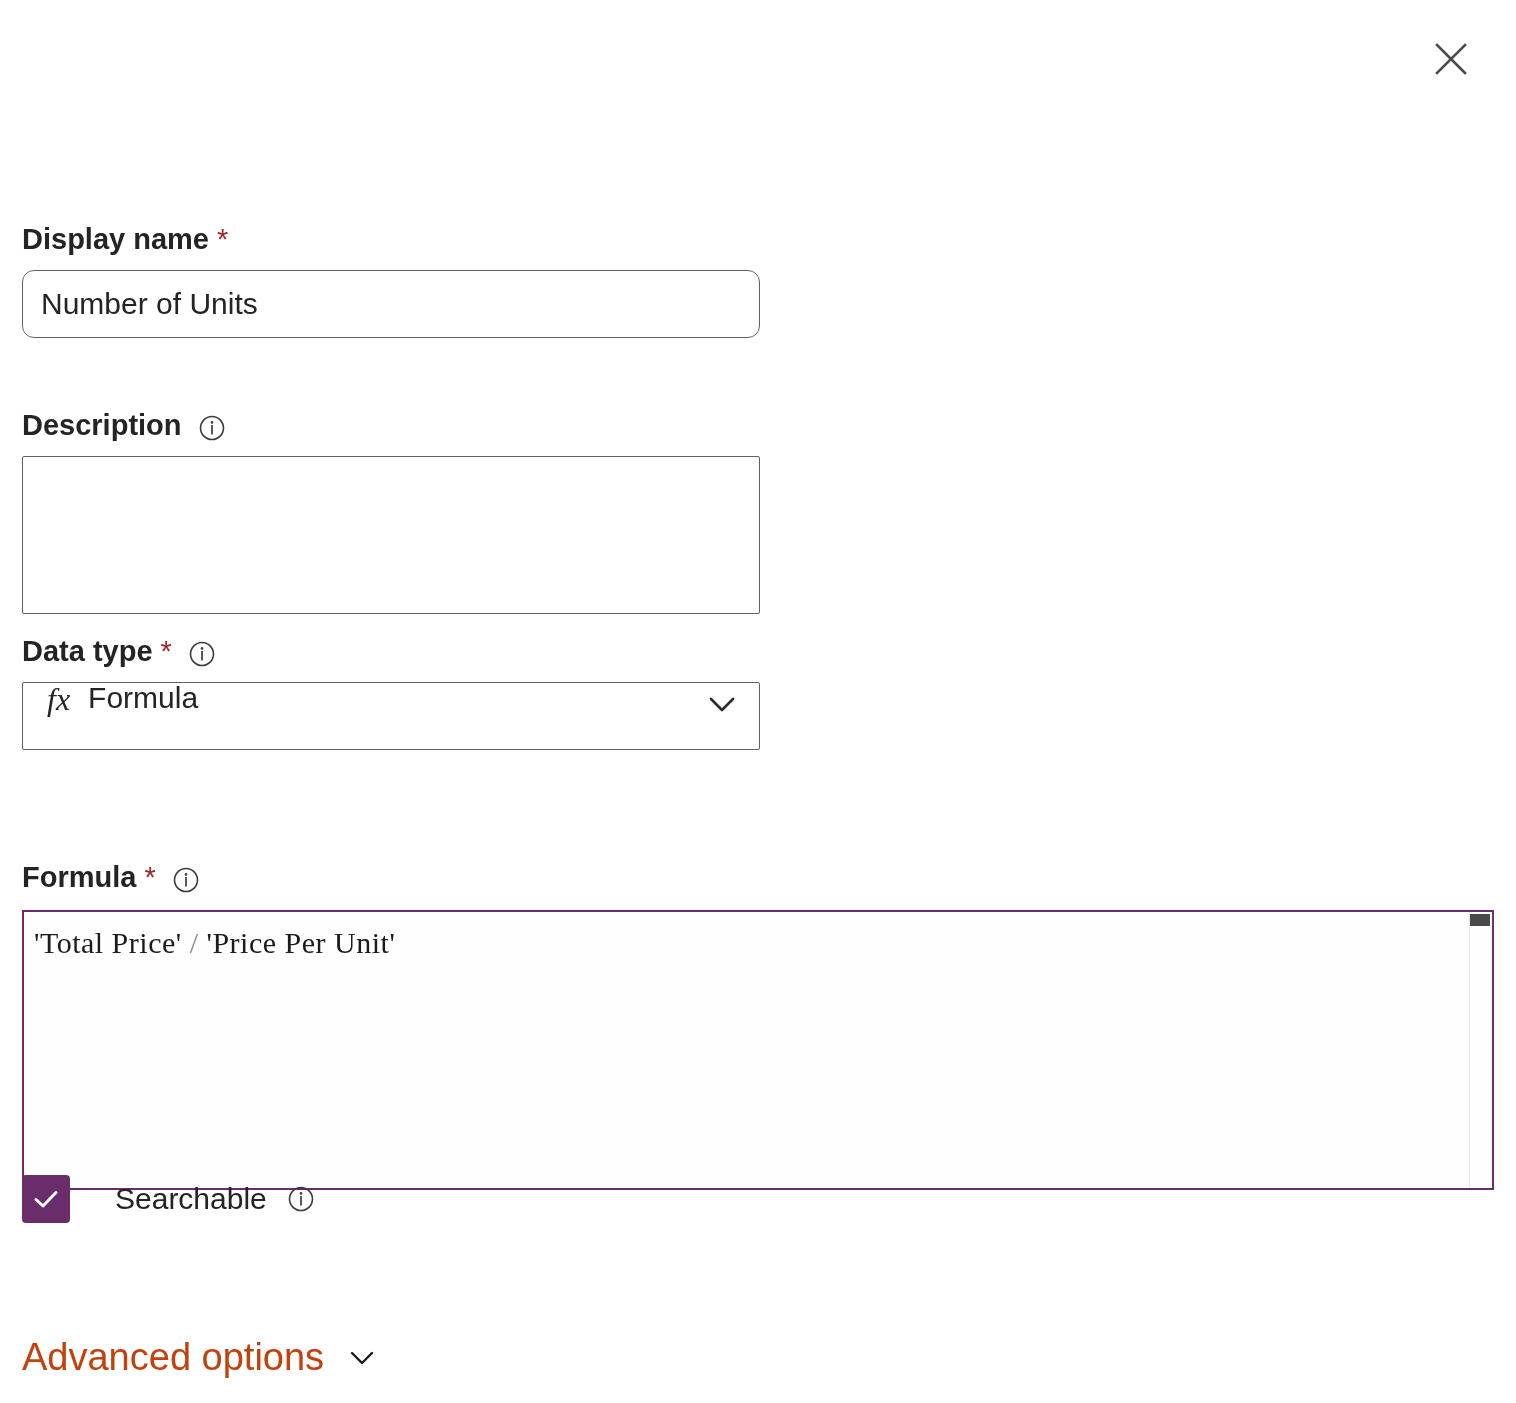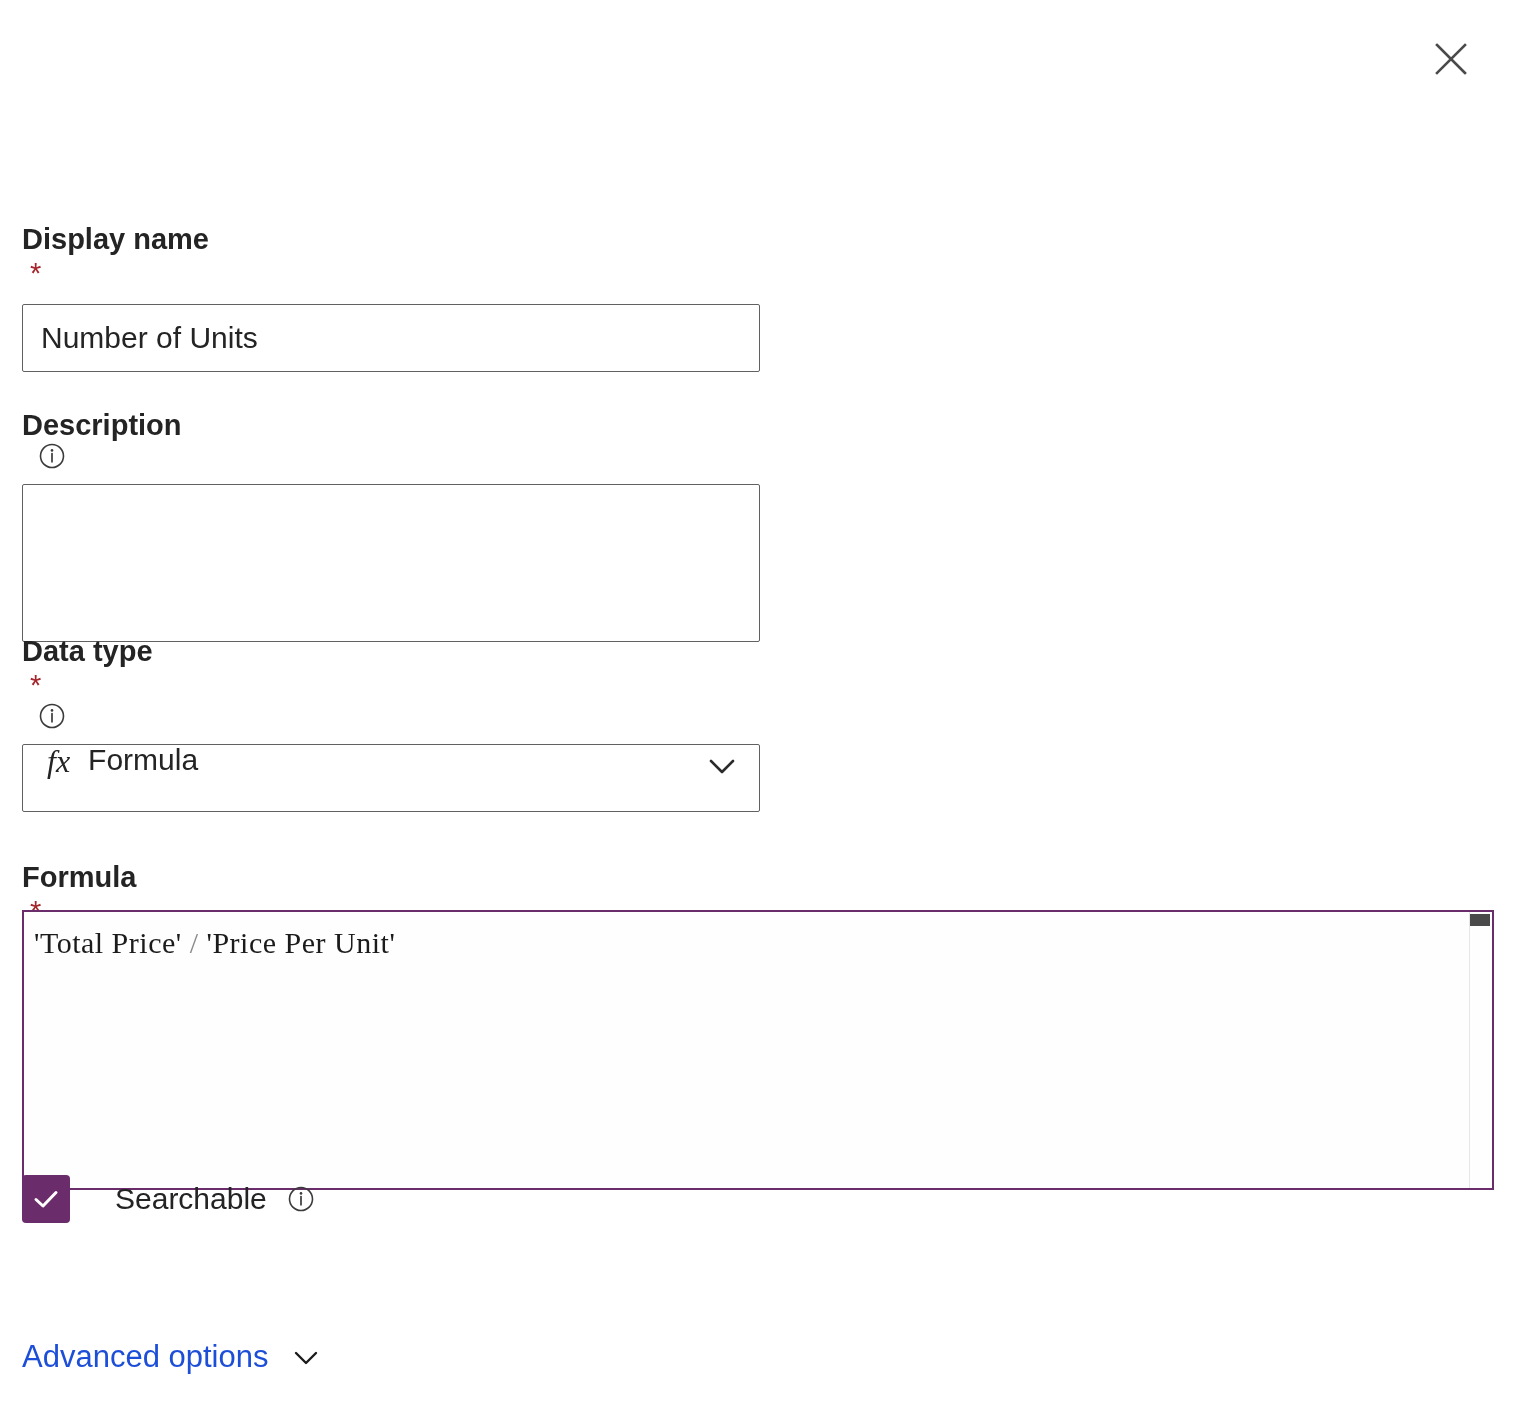--- a/index.html
+++ b/index.html
@@ -71,28 +71,27 @@
   }
   .close-btn svg { display: block; }
 
   
   .field {
     position: absolute;
     left: 22px;
   }
   .field-label {
     display: flex;
-    align-items: flex-start;
+    align-items: flex-end;
     font-size: 29px;
     font-weight: 700;
     color: #242424;
     line-height: 34px;
     margin-bottom: 14px;
     white-space: nowrap;
-    flex-direction: column;
   }
   .req-star {
     color: #A4262C;
     font-weight: 400;
     font-size: 29px;
     margin-left: 8px;
     line-height: 34px;
   }
   .info-icon {
     margin-left: 16px;
@@ -104,21 +103,21 @@
     flex: 0 0 28px;
   }
   .info-icon svg { display: block; }
 
   
   .text-input {
     box-sizing: border-box;
     width: 738px;
     height: 68px;
     border: 1px solid #616161;
-    border-radius: 2px;
+    border-radius: 12px;
     background: #ffffff;
     font-family: "Liberation Sans", sans-serif;
     font-size: 30px;
     color: #242424;
     padding: 0 18px;
     outline: none;
   }
 
   
   .text-area {
@@ -248,22 +247,22 @@
   
   .advanced-options {
     position: absolute;
     left: 22px;
     top: 1337px;
     display: flex;
     align-items: center;
     cursor: pointer;
   }
   .advanced-label {
-    font-size: 31px;
-    color: #1d4ed8;
+    font-size: 38px;
+    color: #c2410c;
     line-height: 40px;
   }
   .advanced-chevron {
     margin-left: 20px;
     display: inline-flex;
     align-items: center;
     justify-content: center;
     width: 36px;
     height: 36px;
   }

